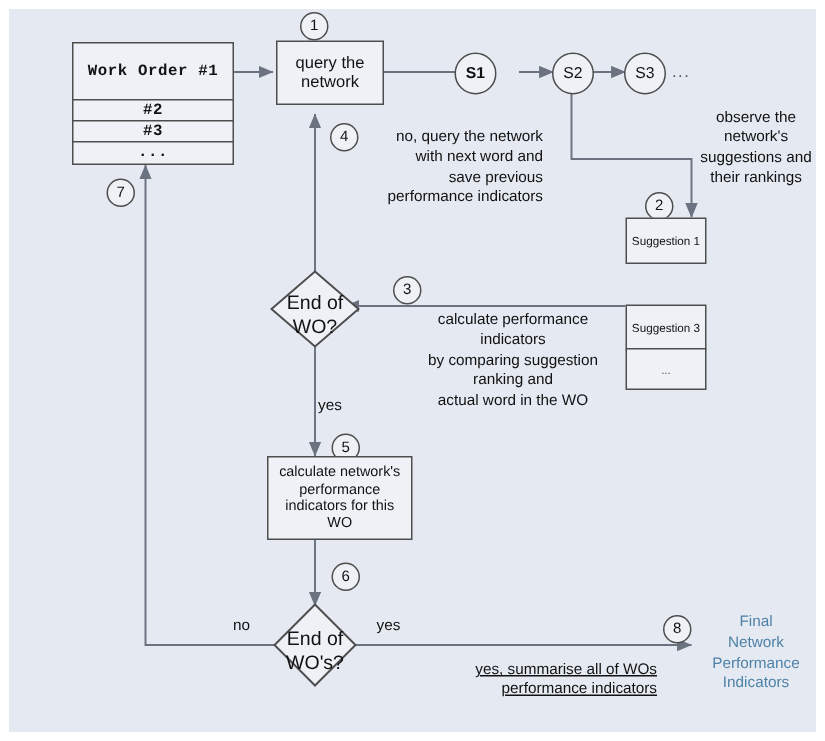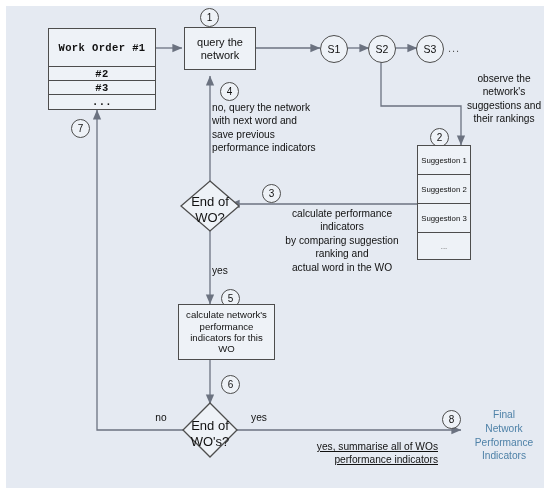--- a/index.html
+++ b/index.html
@@ -172,21 +172,21 @@
   </div>
 
   <div class="node box" style="left:178px; top:21px; width:72px; height:43px; font-size:11px; white-space:pre-line;">
     <span>query the
 network</span>
   </div>
   <div class="badge" style="left:194px; top:2px;">
     <span>1</span>
   </div>
 
-  <div class="scircle" style="left:314px; top:29px;">
+  <div class="scircle" style="left:297px; top:29px;font-weight:bold;">
     <span>S1</span>
   </div>
   <div class="scircle" style="left:362px; top:29px;">
     <span>S2</span>
   </div>
   <div class="scircle" style="left:410px; top:29px;">
     <span>S3</span>
   </div>
   <div class="dots" style="left:442px; top:36px;">...</div>
 
@@ -195,35 +195,32 @@
 suggestions and
 their rankings</div>
 
   <div class="badge" style="left:424px; top:122px;">
     <span>2</span>
   </div>
   <div class="node" style="left:411px; top:139px; width:52px; height:113px;padding-left:40px;">
     <div class="box-thin" style="position:absolute; left:0; top:0; width:52px; height:29px; font-size:7.8px;">
       <span>Suggestion 1</span>
     </div>
-    <div class="box-thin" style="position:absolute; left:0; top:29px; width:52px; height:29px; font-size:7.8px;">
-      <span>Suggestion 2</span>
-    </div>
     <div class="box-thin" style="position:absolute; left:0; top:58px; width:52px; height:29px; font-size:7.8px;">
       <span>Suggestion 3</span>
     </div>
     <div class="box-thin" style="position:absolute; left:0; top:87px; width:52px; height:26px; font-size:7.8px; color:#555;">
       <span>...</span>
     </div>
   </div>
 
   <div class="badge" style="left:214px; top:76px;">
     <span>4</span>
   </div>
-  <div class="label" style="left:206px; top:95px; width:150px; text-align:left;">no, query the network
+  <div class="label" style="left:206px; top:79px; width:150px; text-align:right;">no, query the network
 with next word and
 save previous
 performance indicators</div>
 
   <div class="diamond-wrap" style="left:174px; top:174px; width:60px; height:52px;">
     <svg width="60" height="52" viewBox="0 0 60 52" xmlns="http://www.w3.org/2000/svg">
       <polygon points="30,1 59,26 30,51 1,26" fill="#eef2f7" stroke="#4d4d4d" stroke-width="1.3"></polygon>
     </svg>
     <div class="diamond-label" style="top:14px; white-space:pre-line;">End of
 WO?</div>

